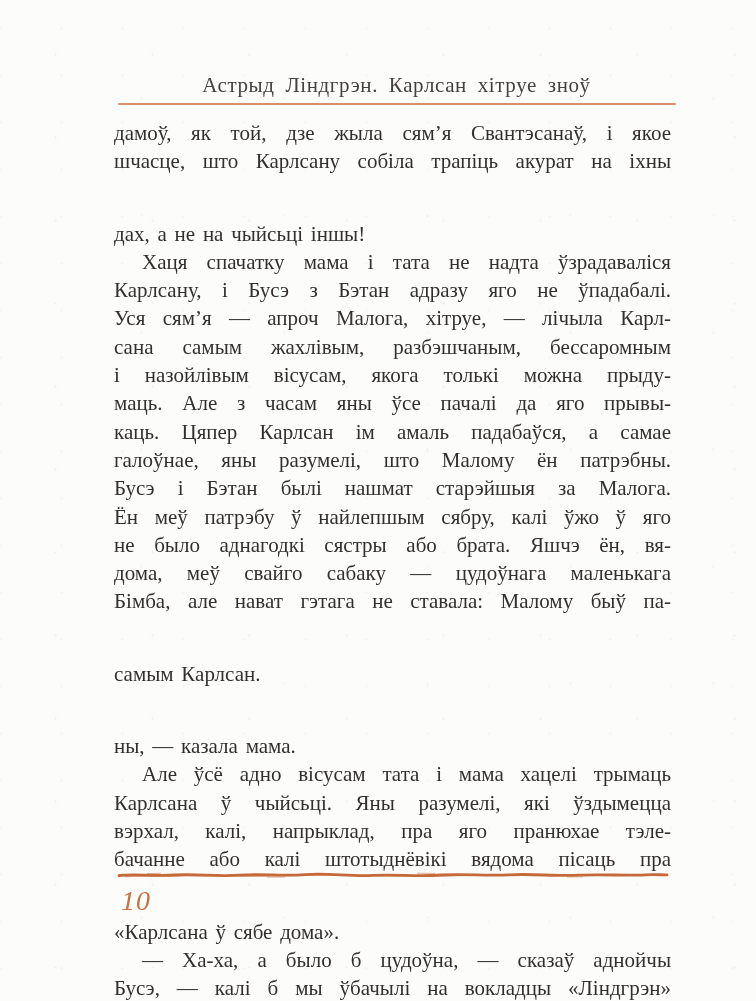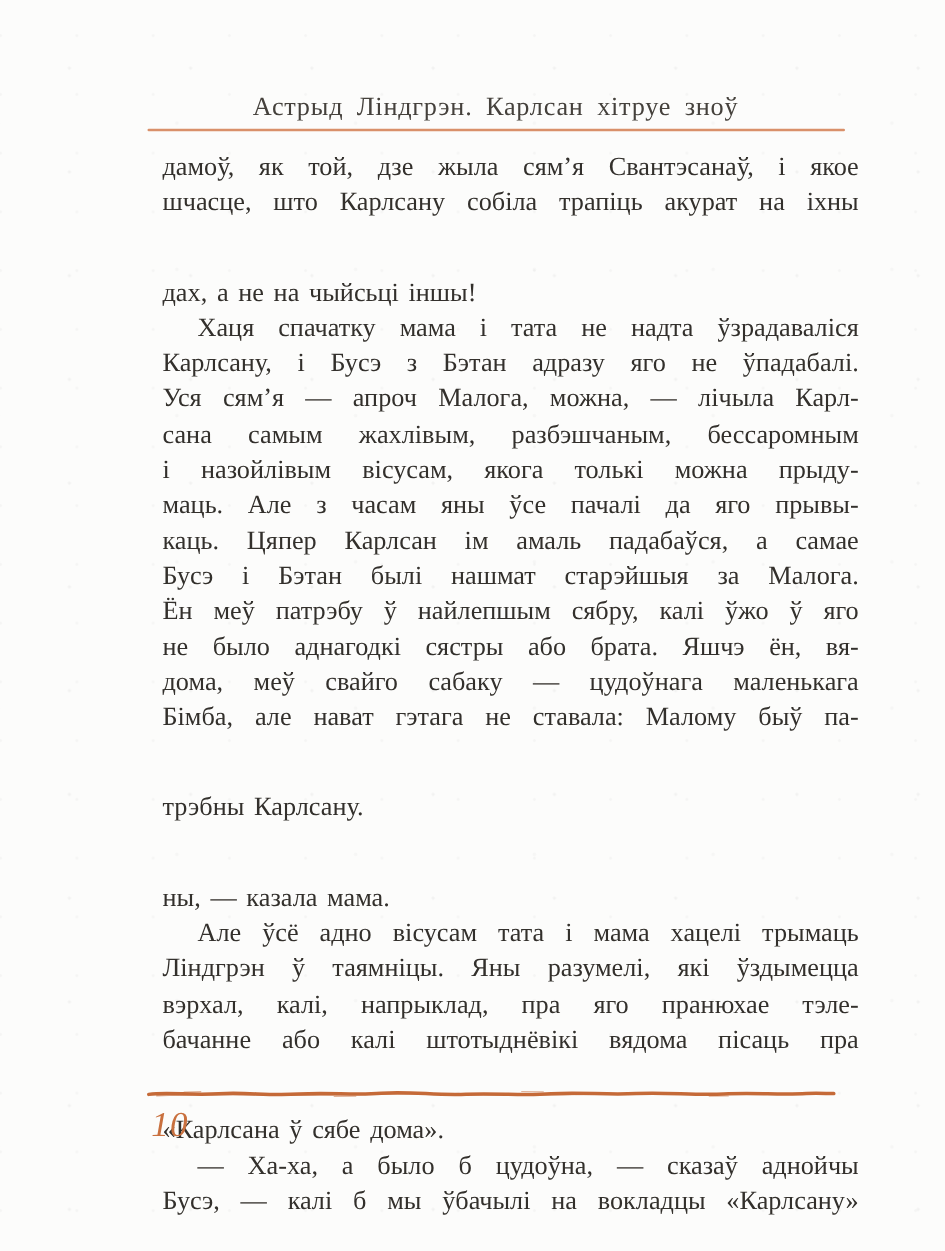--- a/index.html
+++ b/index.html
@@ -47,21 +47,21 @@
     top: 103px;
     width: 558px;
     height: 2px;
     background: var(--header-rule, #d9906a);
     border-radius: 1px;
   }
 
   
   .body-text {
     position: absolute;
-    left: 130px;
+    left: 114px;
     top: 119px;
     width: 557px;
     color: var(--body-text, #33302c);
     font-size: 21px;
     line-height: 28.3px;
     word-spacing: 2.5px;
   }
   .body-text .line {
     text-align: justify;
     text-align-last: justify;
@@ -104,39 +104,40 @@
     <span class="header-title">Астрыд Ліндгрэн. Карлсан хітруе зноў</span>
   </div>
   <div class="header-rule"></div>
 
   <div class="body-text">
       <div class="line">дамоў, як той, дзе жыла сям’я Свантэсанаў, і якое</div>
       <div class="line">шчасце, што Карлсану собіла трапіць акурат на іхны</div>
       <div class="line last">дах, а не на чыйсьці іншы!</div>
       <div class="line indent">Хаця спачатку мама і тата не надта ўзрадаваліся</div>
       <div class="line">Карлсану, і Бусэ з Бэтан адразу яго не ўпадабалі.</div>
-      <div class="line">Уся сям’я — апроч Малога, можна, — лічыла Карл-</div>
+      <div class="line">Уся сям’я — апроч Малога, хітруе, — лічыла Карл-</div>
       <div class="line">сана самым жахлівым, разбэшчаным, бессаромным</div>
       <div class="line">і назойлівым вісусам, якога толькі можна прыду-</div>
       <div class="line">маць. Але з часам яны ўсе пачалі да яго прывы-</div>
       <div class="line">каць. Цяпер Карлсан ім амаль падабаўся, а самае</div>
+      <div class="line">галоўнае, яны разумелі, што Малому ён патрэбны.</div>
       <div class="line">Бусэ і Бэтан былі нашмат старэйшыя за Малога.</div>
       <div class="line">Ён меў патрэбу ў найлепшым сябру, калі ўжо ў яго</div>
       <div class="line">не было аднагодкі сястры або брата. Яшчэ ён, вя-</div>
       <div class="line">дома, меў свайго сабаку — цудоўнага маленькага</div>
       <div class="line">Бімба, але нават гэтага не ставала: Малому быў па-</div>
-      <div class="line last">трэбны Карлсану.</div>
+      <div class="line last">самым Карлсан.</div>
       <div class="line last">ны, — казала мама.</div>
       <div class="line indent">Але ўсё адно вісусам тата і мама хацелі трымаць</div>
-      <div class="line">Ліндгрэн ў таямніцы. Яны разумелі, які ўздымецца</div>
+      <div class="line">Карлсана ў чыйсьці. Яны разумелі, які ўздымецца</div>
       <div class="line">вэрхал, калі, напрыклад, пра яго пранюхае тэле-</div>
       <div class="line">бачанне або калі штотыднёвікі вядома пісаць пра</div>
       <div class="line last">«Карлсана ў сябе дома».</div>
       <div class="line indent">— Ха-ха, а было б цудоўна, — сказаў аднойчы</div>
-      <div class="line">Бусэ, — калі б мы ўбачылі на вокладцы «Карлсану»</div>
+      <div class="line">Бусэ, — калі б мы ўбачылі на вокладцы «Ліндгрэн»</div>
     </div>
 
   <svg class="rough-rule" width="552" height="12" viewBox="0 0 552 12">
     <path d="M2,6.5 C18,4.5 36,7.5 58,6 C80,4.6 98,7.8 122,6.2 C146,4.6 166,7.4 188,5.6
              C212,3.9 232,7.6 256,6.4 C280,5.2 300,7.8 324,6 C348,4.4 368,7.2 392,5.8
              C416,4.5 438,7.4 462,6.2 C486,5 508,7 528,5.8 C540,5.1 546,6.2 550,5.8" stroke="currentColor" stroke-width="2.8" fill="none" stroke-linecap="round"></path>
     <path d="M8,7.6 C60,5.6 110,8.2 170,6.6 C230,5.1 290,8 350,6.4 C410,4.9 470,7.4 544,6.2" stroke="currentColor" stroke-width="1.2" fill="none" opacity="0.55"></path>
     <path d="M30,4.6 L44,4.3 M150,8.2 L168,8 M300,4.2 L318,4.4 M450,8 L466,7.8" stroke="currentColor" stroke-width="1" fill="none" opacity="0.5"></path>
   </svg>
 

